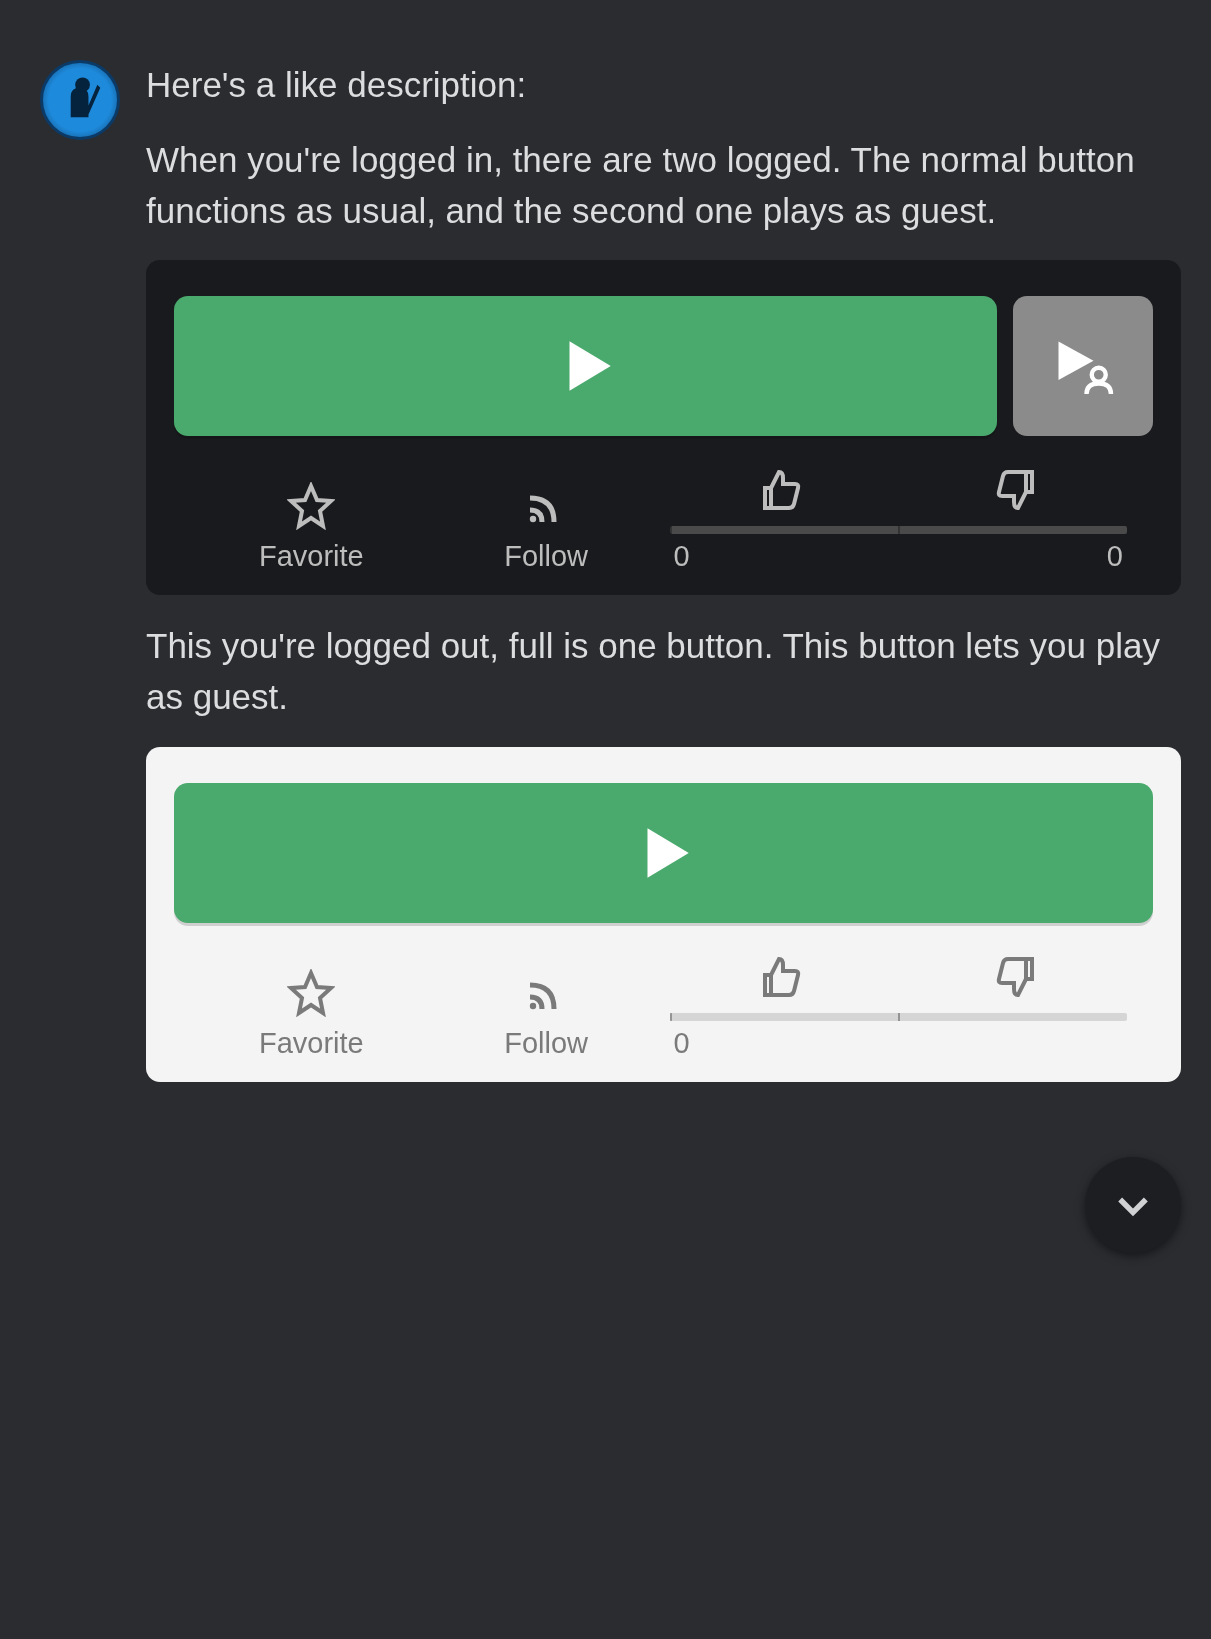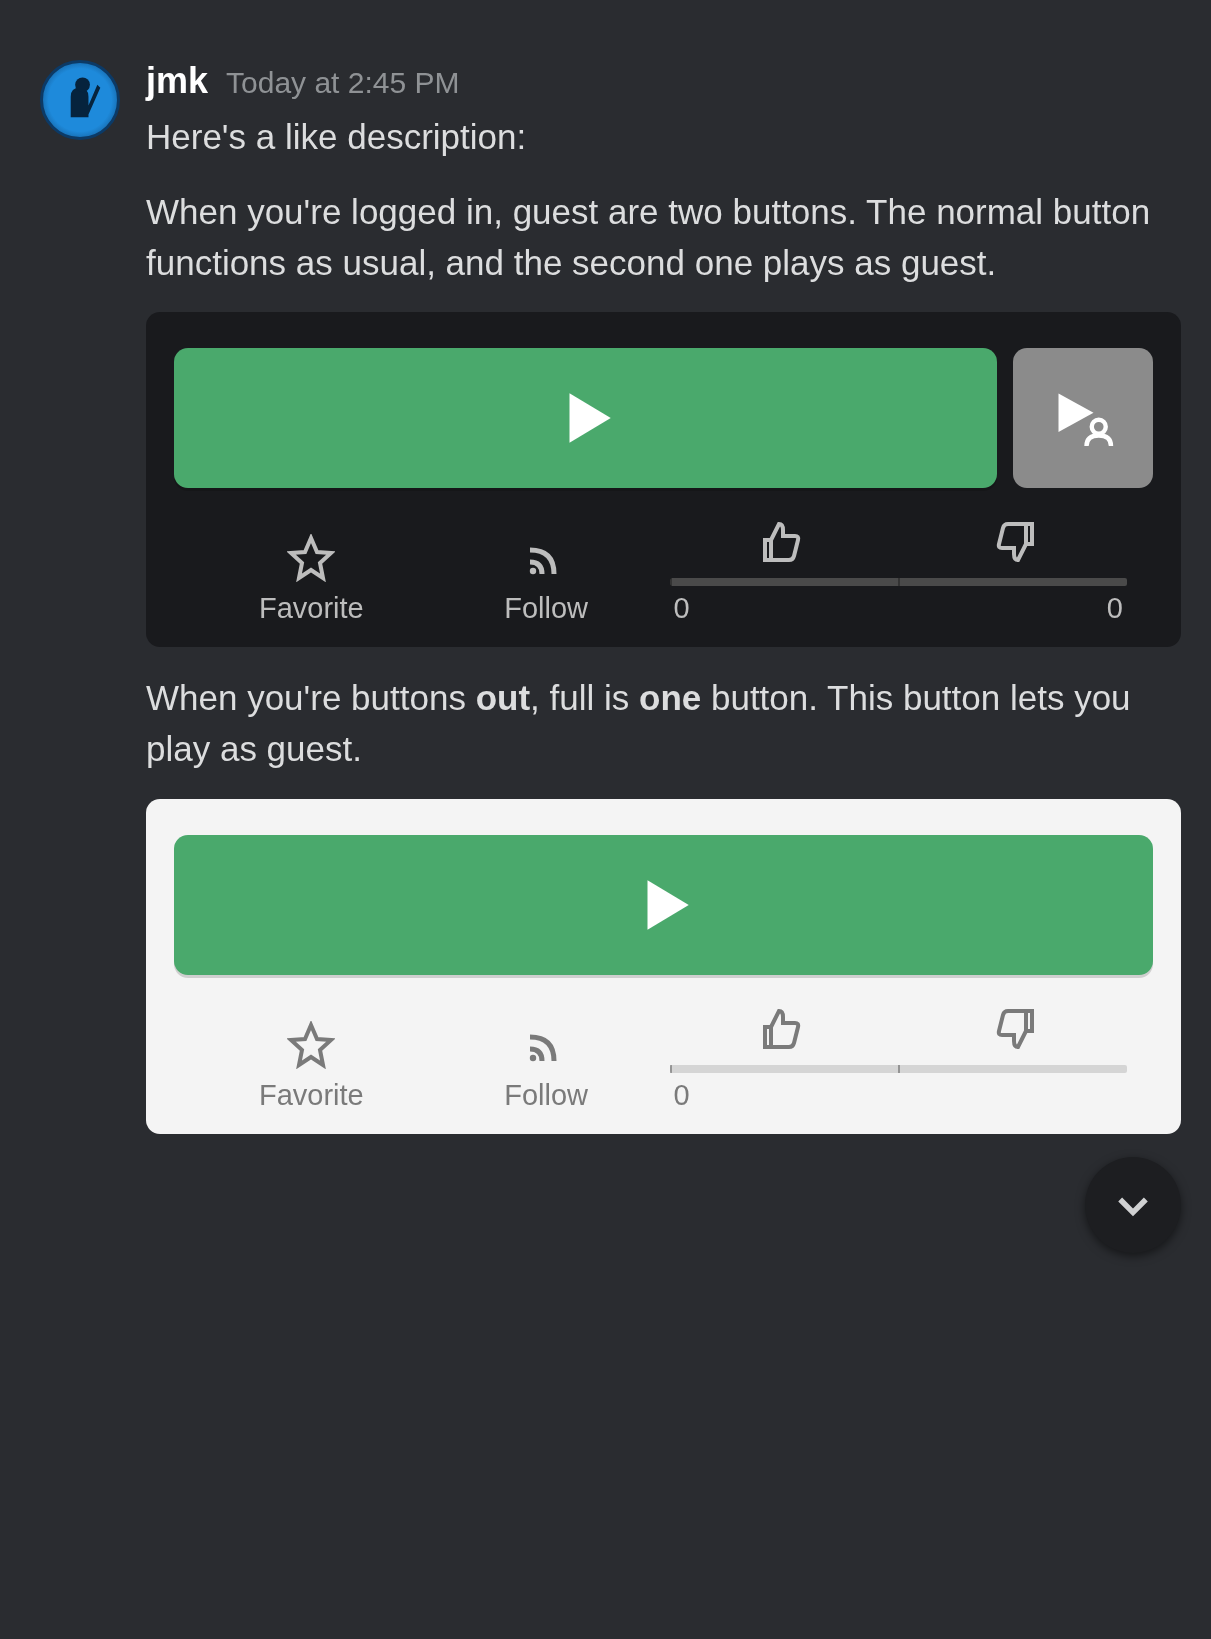--- a/index.html
+++ b/index.html
@@ -39,21 +39,21 @@
     color: #8f9295;
     font-size: 30px;
     font-weight: 400;
   }
   .msg-text {
     color: #dcddde;
     font-size: 35px;
     line-height: 1.45;
     margin-bottom: 24px;
   }
-  .msg-text b { font-weight: 700; text-align: center; }
+  .msg-text b { font-weight: 400; text-align: center; }
 
   
   .embed {
     border-radius: 14px;
     padding: 36px 28px 22px 28px;
     margin-bottom: 26px;
   }
   .embed-dark {
     background: #191a1d;
   }
@@ -156,27 +156,23 @@
 <div class="message">
 
   <div class="avatar">
     <svg viewBox="0 0 40 40">
       <path d="M14 32 L14 18 Q14 12 20 12 Q26 12 26 18 L26 24 L32 10 L34 12 L26 30 L26 32 Z" fill="#06233d"></path>
       <circle cx="22" cy="10" r="5" fill="#06233d"></circle>
     </svg>
   </div>
 
   <div class="content">
-    <div class="header-row">
-      <span class="username">jmk</span>
-      <span class="timestamp">Today at 2:45 PM</span>
-    </div>
 
     <p class="msg-text">Here's a like description:</p>
-    <p class="msg-text">When you're logged in, guest are two buttons. The normal button functions as usual, and the second one plays as guest.</p>
+    <p class="msg-text">When you're logged in, there are two logged. The normal button functions as usual, and the second one plays as guest.</p>
 
     <div class="embed embed-dark">
       <div class="play-row">
         <div class="play-btn">
           <svg viewBox="0 0 24 24">
               <path d="M6 3 L21 12 L6 21 Z"></path>
             </svg>
         </div>
         <div class="play-guest">
           <svg viewBox="0 0 40 40">
@@ -218,21 +214,21 @@
           <div class="vote-counts">
             <span>0</span>
             <span>0</span>
           </div>
         </div>
       </div>
     </div>
 
 
     <p class="msg-text">
-      <span>When you're buttons </span><b>out</b><span>, full is </span><b>one</b><span> button. This button lets you play as guest.</span>
+      <span>This you're logged </span><b>out</b><span>, full is </span><b>one</b><span> button. This button lets you play as guest.</span>
     </p>
 
     <div class="embed embed-light">
       <div class="play-row">
         <div class="play-btn">
           <svg viewBox="0 0 24 24">
               <path d="M6 3 L21 12 L6 21 Z"></path>
             </svg>
         </div>
       </div>

